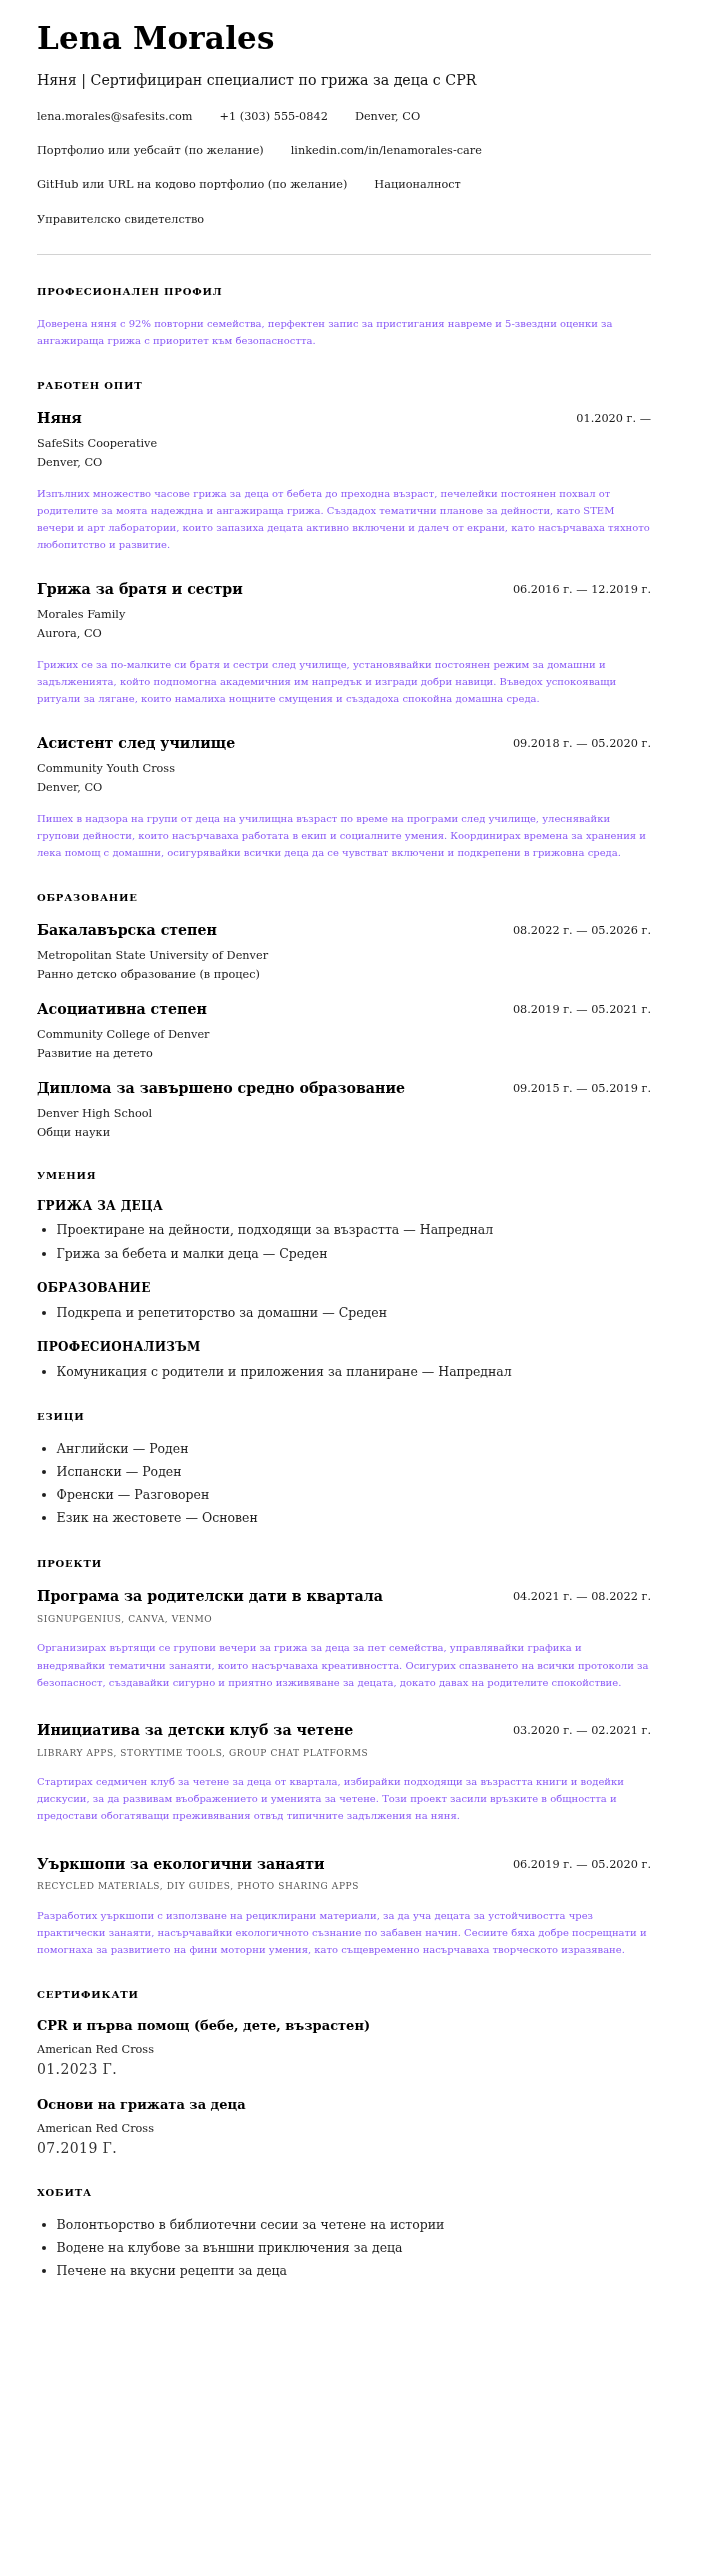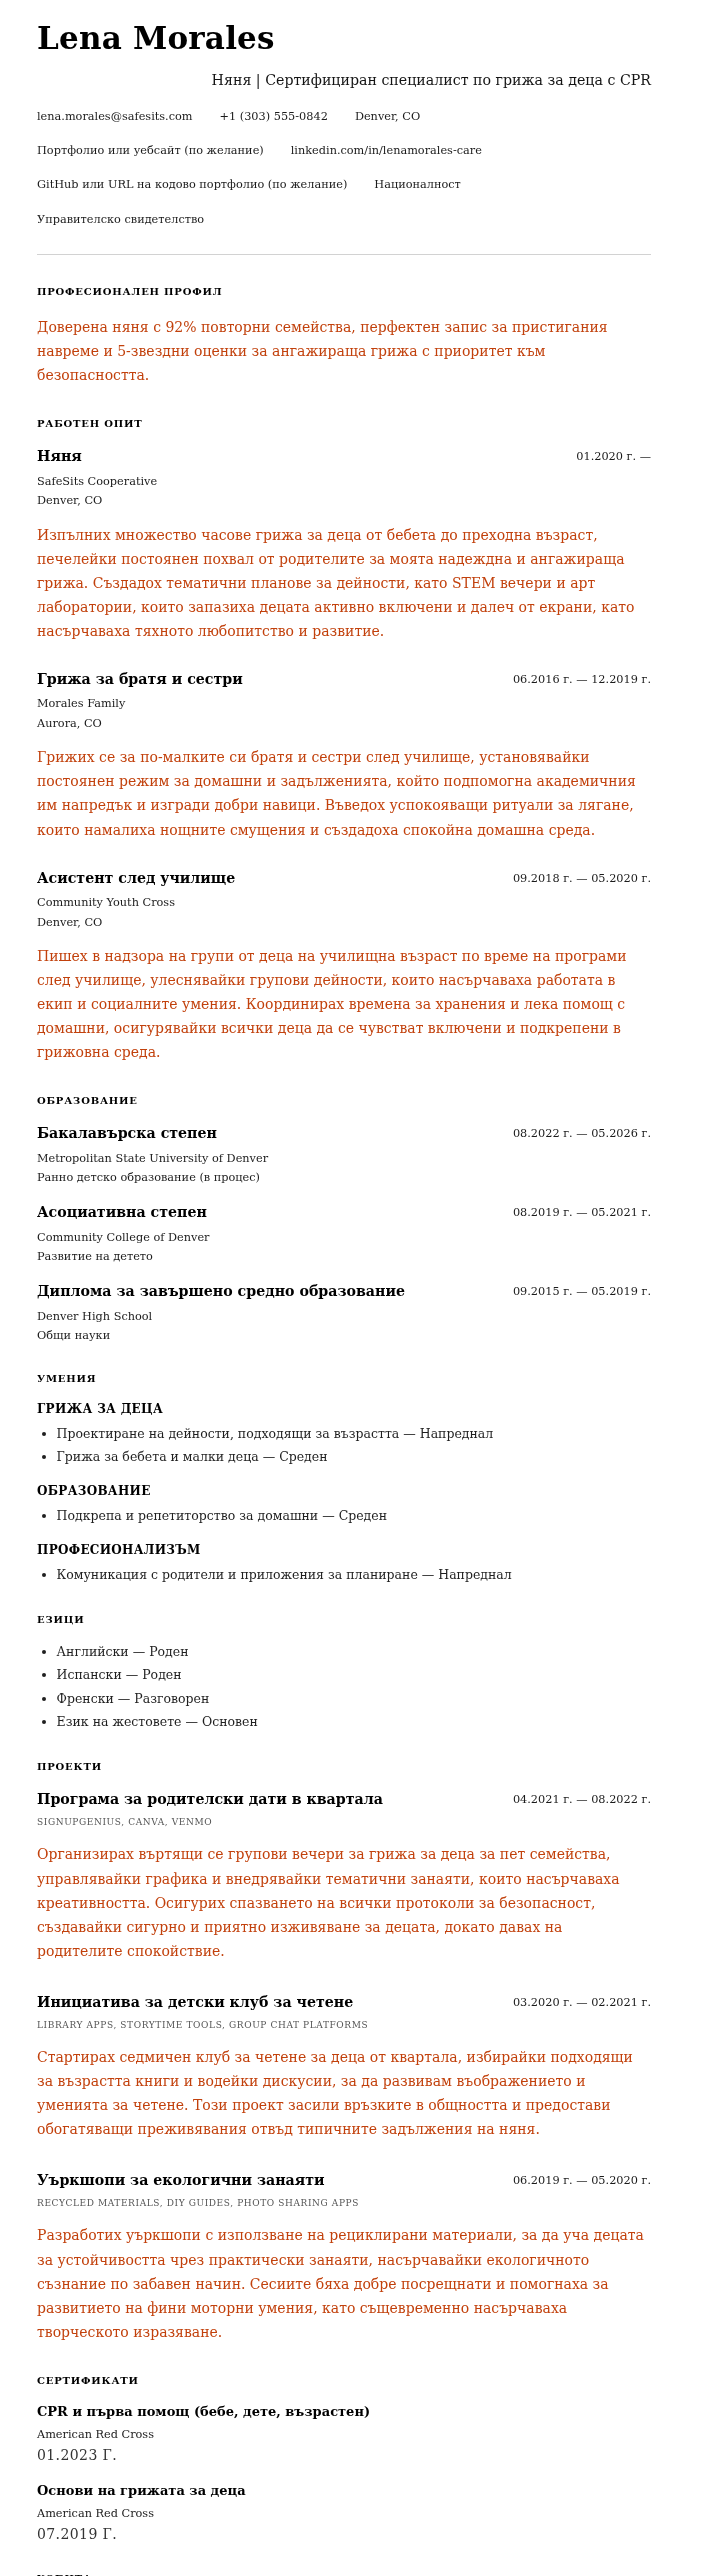--- a/index.html
+++ b/index.html
@@ -7,38 +7,38 @@
   html, body { background:#ffffff; }
   body {
     width:712px;
     font-family:"DejaVu Serif","Liberation Serif",serif;
     color:#151515;
   }
   .page { width:688px; min-height:2576px; padding:21.3px 37px 30px; }
 
   
   .name { font-size:31px; font-weight:700; line-height:1.15; color:#000; letter-spacing:0.2px; }
-  .subtitle { font-size:14.2px; margin-top:15.4px; color:#141414;text-align:right; }
+  .subtitle { font-size:14.2px; margin-top:15.4px; color:#141414; }
   .contact { margin-top:2.4px; }
   .contact-row { display:flex; flex-wrap:wrap; column-gap:27px; row-gap:6px; margin-top:21.3px; font-size:11.3px; color:#1b1b1b; }
   .rule { border:none; border-top:0.6px solid #d2d2d2; margin:28.5px 0 0; }
 
   
   .section { margin-top:31px; }
   .sec-h { font-size:10px; font-weight:700; letter-spacing:0.8px; color:#000; margin-bottom:18px; }
 
   
   .entry { margin-bottom:27px; }
   .section .entry:last-child { margin-bottom:0; }
   .entry-head { display:flex; justify-content:space-between; align-items:flex-start; gap:0; }
   .entry-title { font-size:14.2px; font-weight:700; line-height:1.3; color:#000; }
   .entry-dates { font-size:11.3px; color:#1b1b1b; white-space:nowrap; padding-top:3px; }
   .entry-company { font-size:11.3px; margin-top:9px; color:#1b1b1b; }
   .entry-location { font-size:11.3px; margin-top:6.5px; color:#1b1b1b; }
-  .body { font-size:14px; line-height:1.72; color:#c2410c; }
+  .body { font-size:10px; line-height:1.72; color:#8b5cf6; }
   .entry-desc { margin-top:15.4px; }
   .edu .entry { margin-bottom:19px; }
 
   
   .skill-group { margin-top:19px; }
   .section .skill-group:first-of-type { margin-top:0; }
   .group-h { font-size:12px; font-weight:700; letter-spacing:0.3px; color:#000; margin-bottom:8.3px; }
   .blist { list-style:disc outside; padding-left:19.6px; }
   .blist li { font-size:12.5px; line-height:1.42; margin-bottom:5.3px; color:#1f1f1f; }
 

